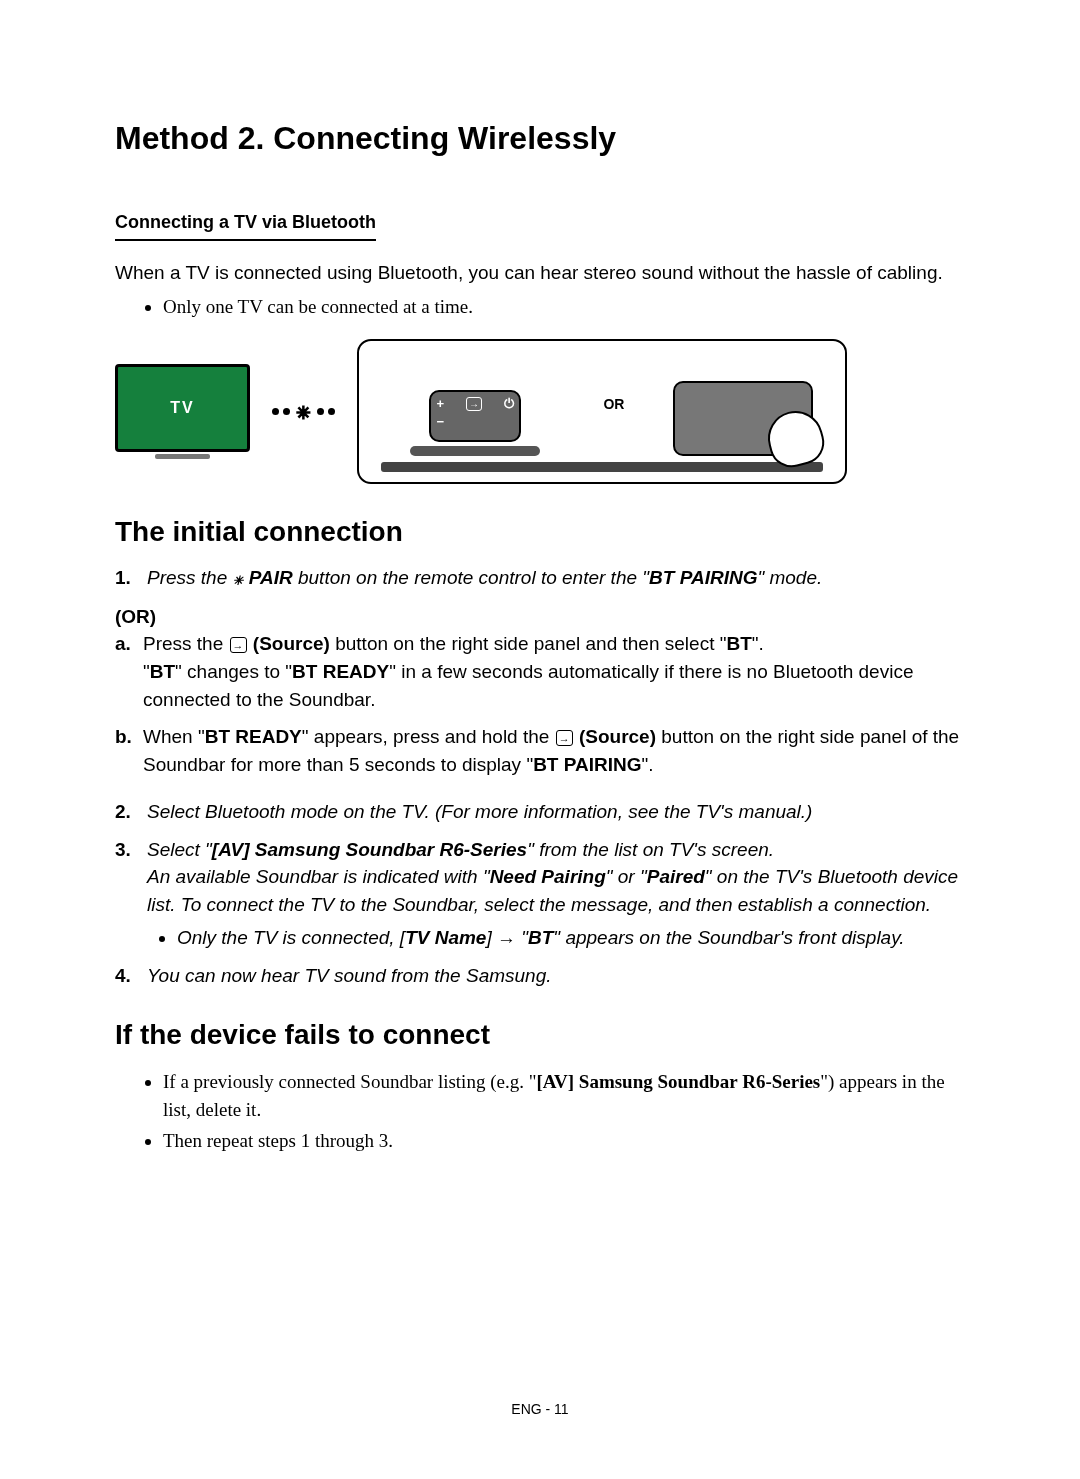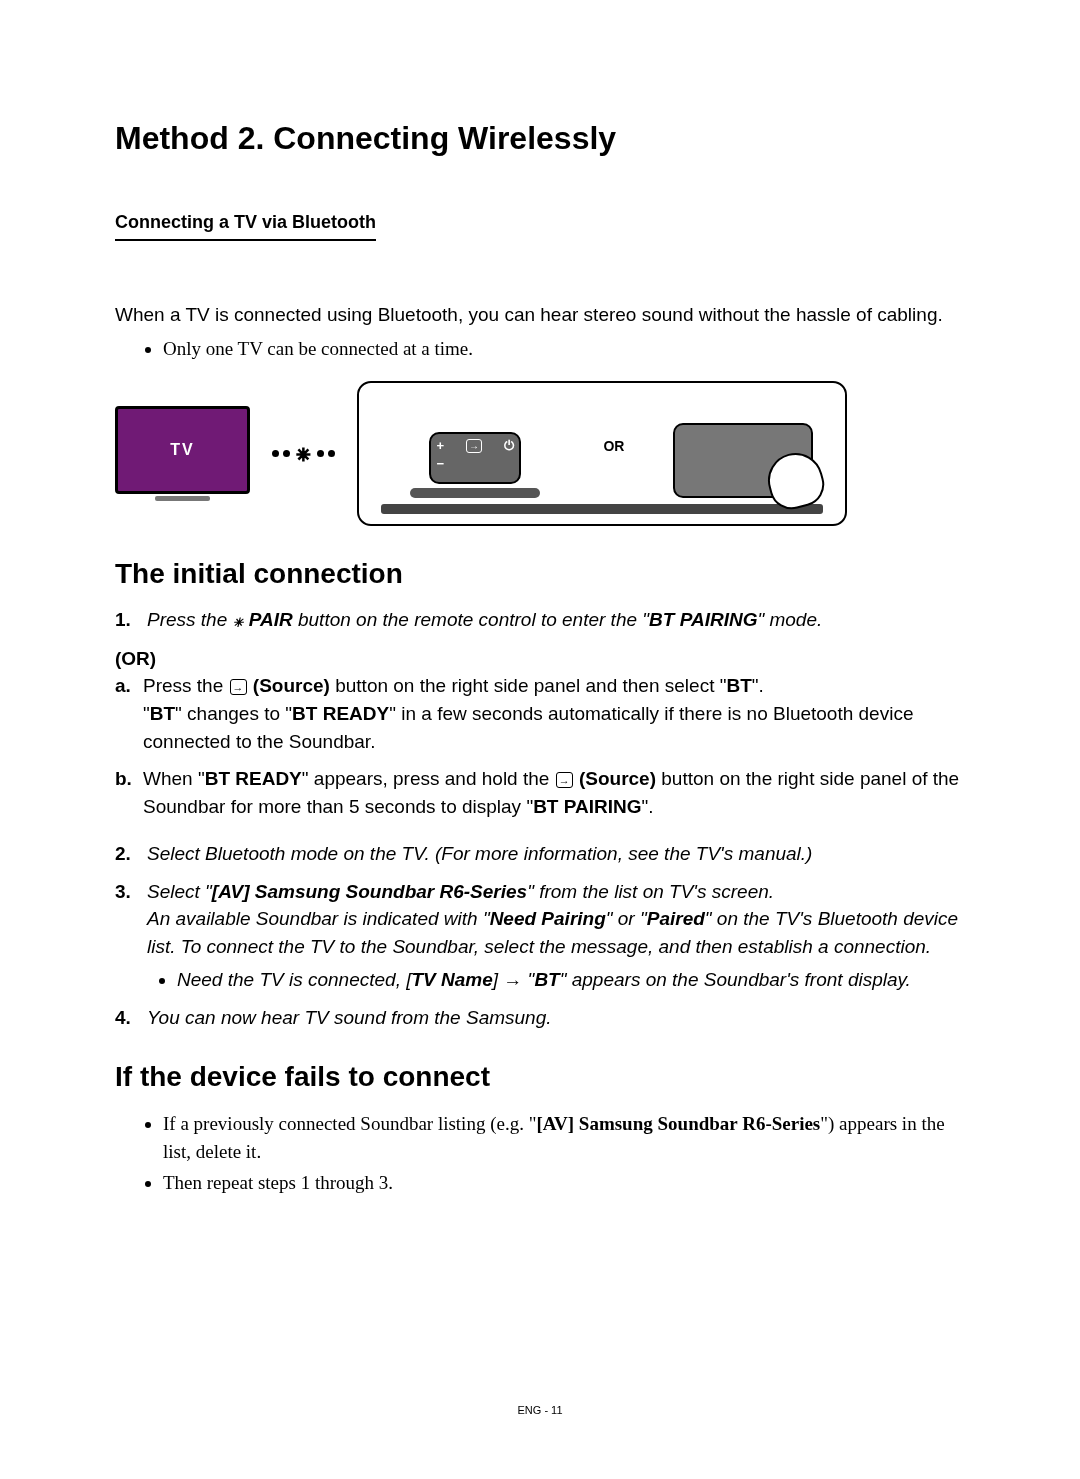--- a/index.html
+++ b/index.html
@@ -22,39 +22,38 @@
     font-size: 18px;
     font-weight: bold;
     border-bottom: 2px solid #000;
     padding-bottom: 4px;
     margin-bottom: 18px;
     display: inline-block;
   }
   .para {
     font-size: 19px;
     margin-bottom: 6px;
-    margin-top: 42px;
   }
   ul.bullet {
     list-style: disc;
     margin-left: 48px;
     font-size: 19px;
   }
   ul.bullet li { margin-bottom: 4px; font-family: Liberation Serif, serif; }
   .figure-row {
     display: flex;
     align-items: center;
     gap: 12px;
     margin: 18px 0 28px 0;
   }
   
   .tv-wrap { display:flex; flex-direction:column; align-items:center; }
   .tv {
     width: 135px; height: 88px;
-    background:#701a75;
+    background:#15803d;
     border:3px solid #000;
     border-radius:4px;
     display:flex; align-items:center; justify-content:center;
     color:#fff; font-weight:bold; font-size:16px; letter-spacing:2px;
   }
   .tv-stand { width: 55px; height:5px; background:#777; margin-top:2px; border-radius:2px;}
   .bt-dots { display:flex; align-items:center; gap:4px; margin: 0 10px; }
   .dot { width:7px; height:7px; background:#000; border-radius:50%; }
   .bt-symbol { font-size:26px; font-weight:bold; padding:0 2px;}
   
@@ -109,21 +108,21 @@
   ol.steps > li { display:flex; margin-bottom:10px; }
   ol.steps > li > .num { font-weight:bold; width:32px; flex-shrink:0; }
   ol.steps > li > .content { flex-grow:1;font-style:italic; }
   .or-side {
     font-weight:bold; width:58px; flex-shrink:0;
   }
   .sub-a { display:flex; margin-bottom:10px;}
   .sub-a .letter { font-weight:bold; width:28px; flex-shrink:0;}
   .sub-a .c { flex-grow:1; }
   .inline-sub-bullet { list-style:disc; margin-left:30px; margin-top:6px;}
-  .footer { position:absolute; bottom:60px; width:100%; left:0; text-align:center; font-size:11px;}
+  .footer { position:absolute; bottom:60px; width:100%; left:0; text-align:center; font-size:14px;}
   .icon-inline {
     display:inline-flex; align-items:center; vertical-align:middle;
   }
   .source-glyph {
     display:inline-block;
     border:1.6px solid #000;
     border-radius:3px;
     font-size:12px;
     padding:0 2px;
     line-height:14px;
@@ -227,21 +226,21 @@
     <span class="num">2.</span>
     <span class="content">Select Bluetooth mode on the TV. (For more information, see the TV's manual.)</span>
   </li>
   <li>
     <span class="num">3.</span>
     <span class="content">
       <span>Select "</span><b>[AV] Samsung Soundbar R6-Series</b><span>" from the list on TV's screen.</span><br>
       <span>An available Soundbar is indicated with "</span><b>Need Pairing</b><span>" or "</span><b>Paired</b><span>" on the TV's Bluetooth device list. To connect the TV to the Soundbar, select the message, and then establish a connection.</span>
       <ul class="inline-sub-bullet">
         <li>
-          <span>Need the TV is connected, [</span><b>TV Name</b><span>] → "</span><b>BT</b><span>" appears on the Soundbar's front display.</span>
+          <span>Only the TV is connected, [</span><b>TV Name</b><span>] → "</span><b>BT</b><span>" appears on the Soundbar's front display.</span>
         </li>
       </ul>
     </span>
   </li>
   <li>
     <span class="num">4.</span>
     <span class="content">You can now hear TV sound from the Samsung.</span>
   </li>
 </ol>
 

